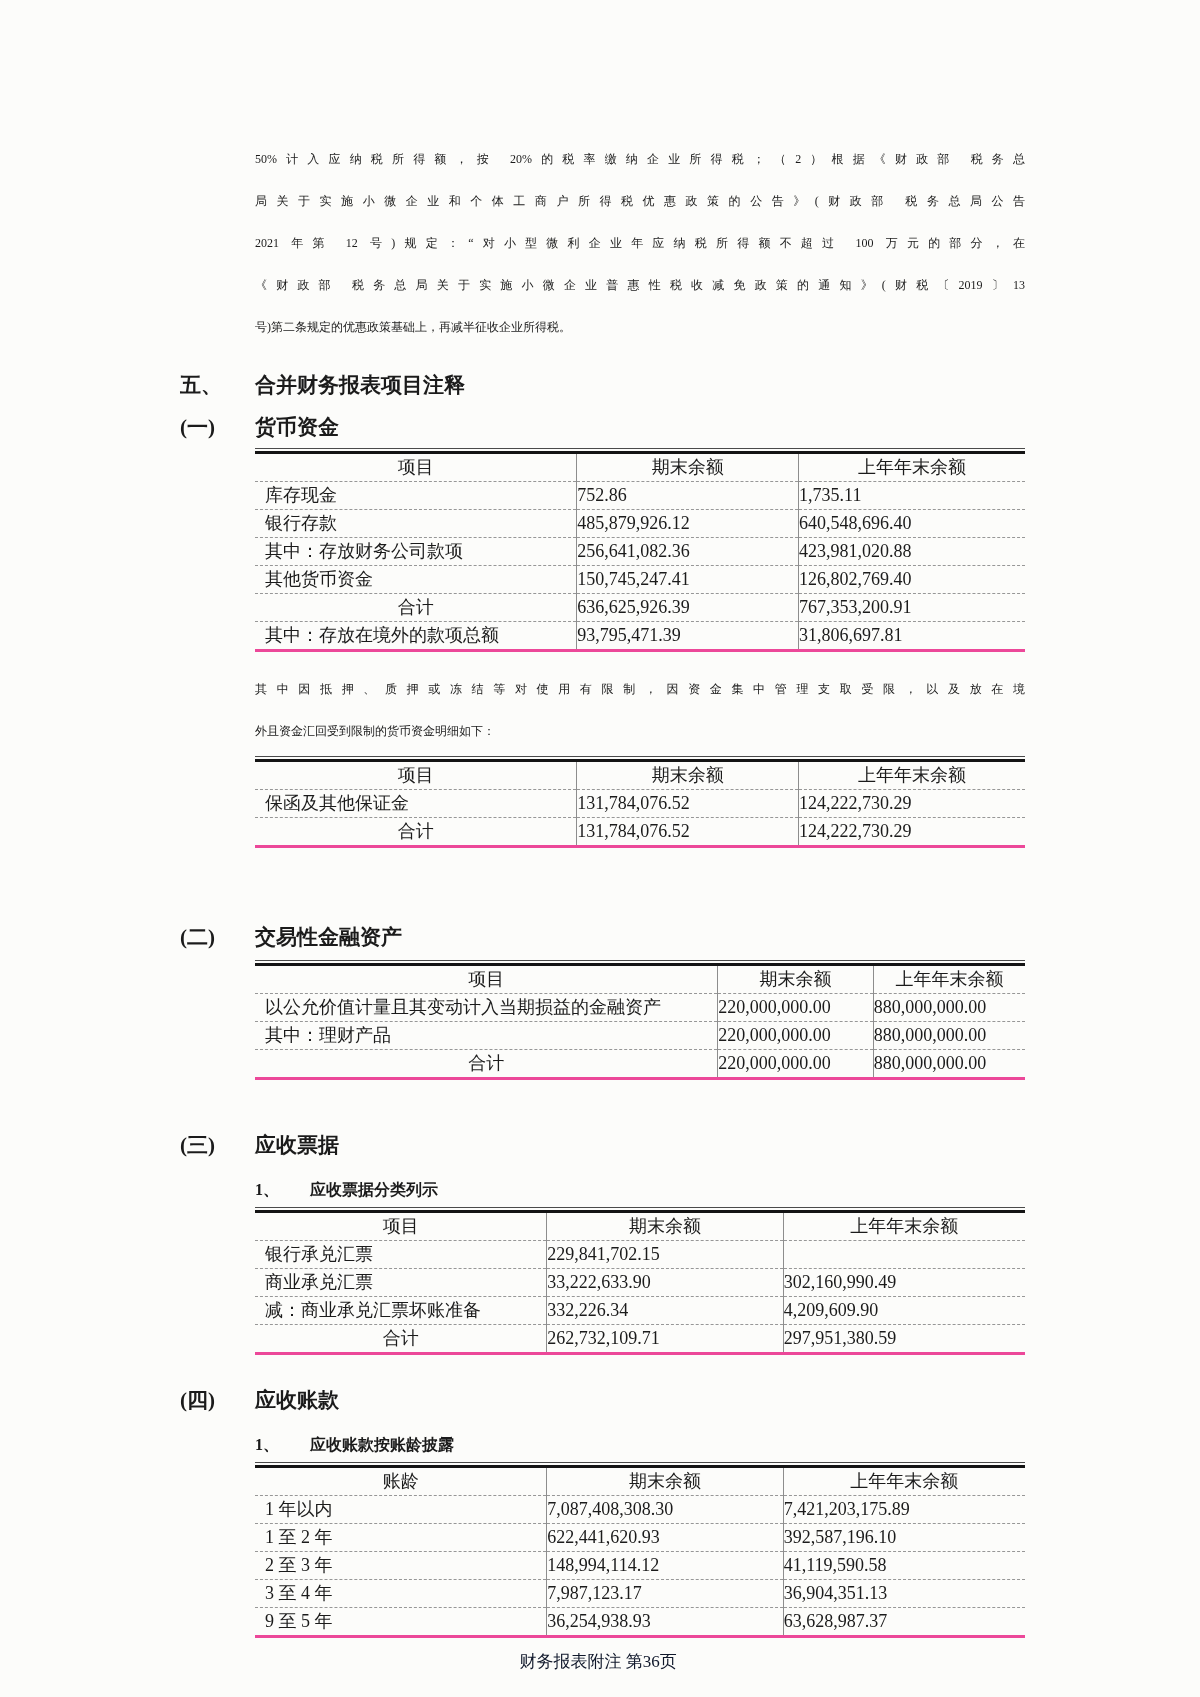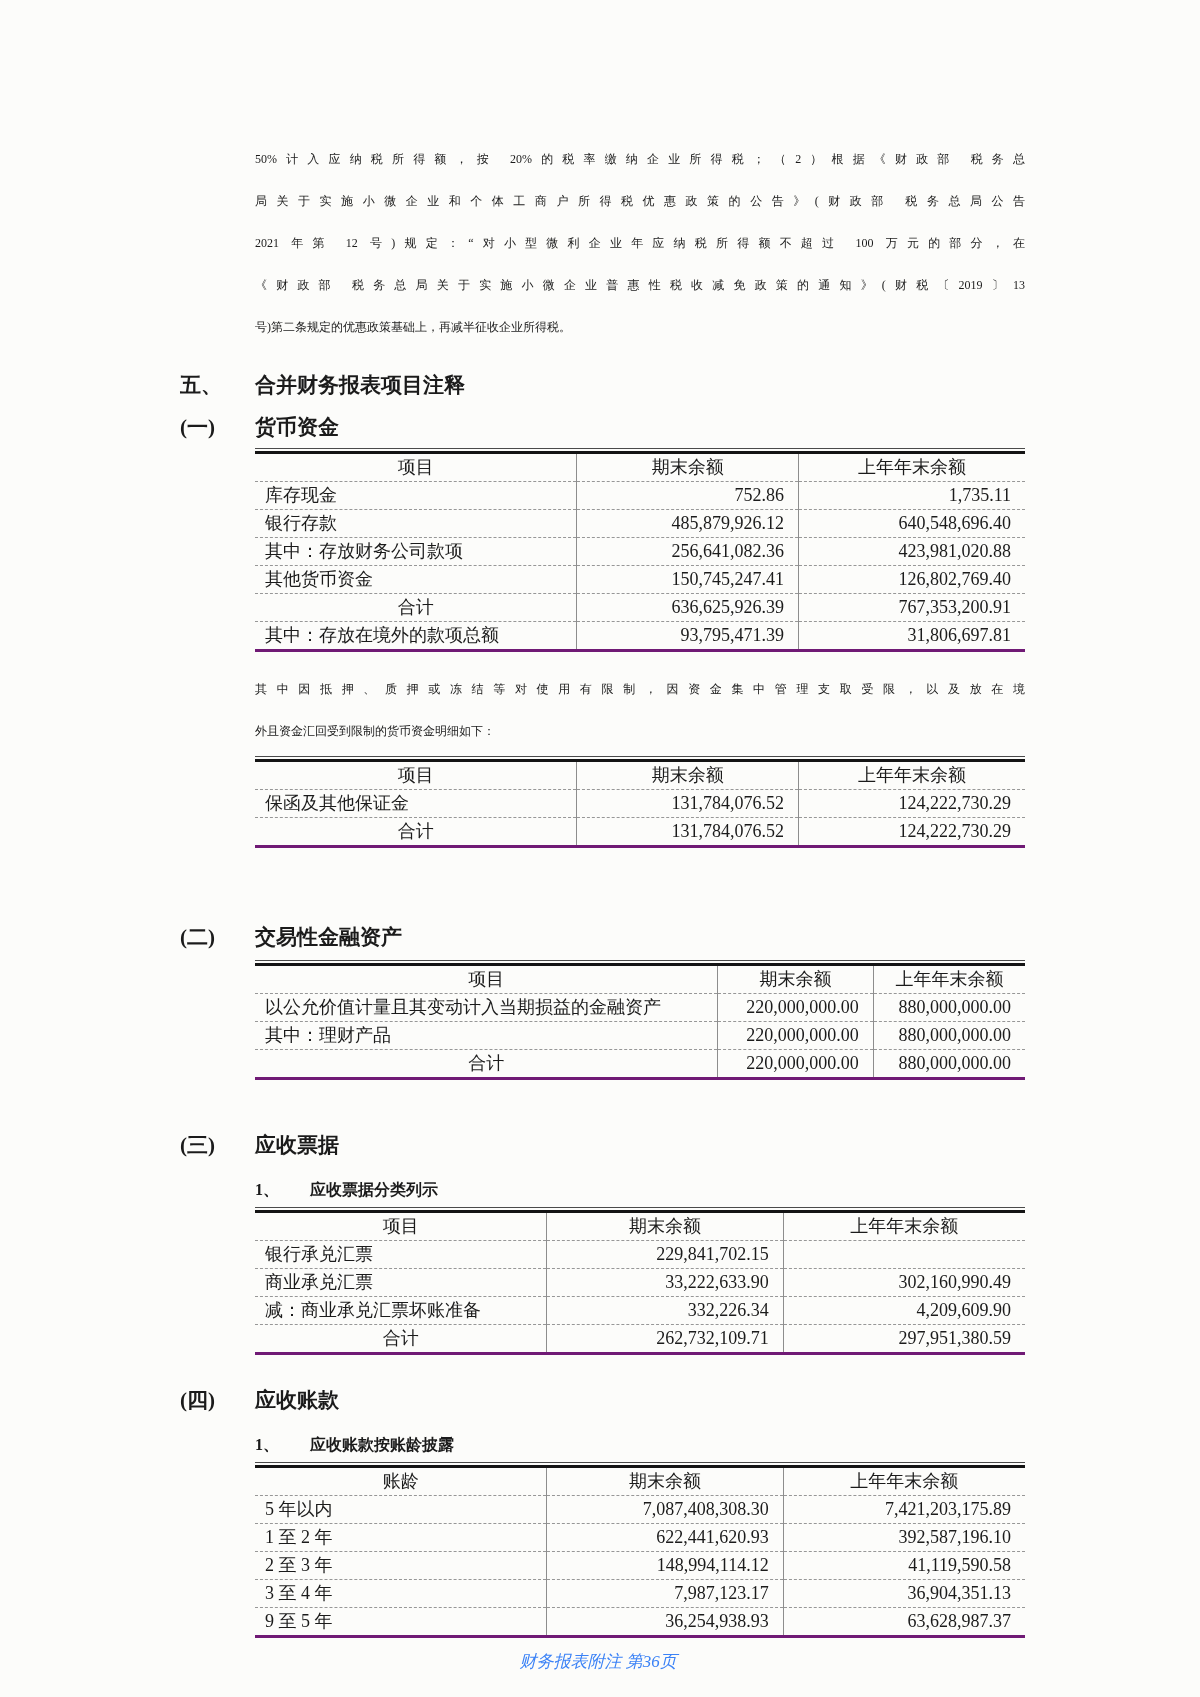--- a/index.html
+++ b/index.html
@@ -38,47 +38,47 @@
 
   
   .tablewrap{border-top:1px solid #4a4a4a;padding-top:2px;}
   .tw-cash{margin-top:6px;}
   .tw-restricted{margin-top:4px;}
   .tw-trading{margin-top:8px;}
   .tw-notes{margin-top:3px;}
   .tw-aging{margin-top:3px;}
   table.fin{
     width:100%;border-collapse:collapse;table-layout:fixed;
-    border-top:3px solid #141414;border-bottom:3px solid #701a75;
+    border-top:3px solid #141414;border-bottom:3px solid #ec4899;
     font-size:18px;
   }
   .fin th{
     font-weight:normal;text-align:center;
     height:27px;line-height:27px;padding:0;
     white-space:nowrap;overflow:hidden;
   }
   .fin td{
     height:27px;line-height:27px;padding:0;
     white-space:nowrap;overflow:hidden;
   }
   .fin thead tr{border-bottom:1px dashed #979797;}
   .fin tbody tr{border-top:1px dashed #979797;}
   .fin th + th, .fin td + td{border-left:1px solid #8d8d8d;font-family:Liberation Serif, serif;}
   .fin td.item{text-align:left;padding-left:10px;margin-top:28px;}
   .fin td.item.ctr{text-align:center;padding-left:0;}
-  .fin td.num{text-align:right;padding-right:14px;}
+  .fin td.num{padding-right:14px;}
 
   
   .cols-a col.c1{width:41.8%;} .cols-a col.c2{width:28.8%;} .cols-a col.c3{width:29.4%;}
   .cols-b col.c1{width:60.1%;} .cols-b col.c2{width:20.2%;} .cols-b col.c3{width:19.7%;}
   .cols-c col.c1{width:37.9%;} .cols-c col.c2{width:30.7%;} .cols-c col.c3{width:31.4%;}
 
   .footer{
     margin-top:12px;width:1196px;text-align:center;
-    font-size:17px;color:#3b82f6;line-height:24px;font-style:italic;
+    font-size:17px;color:#0f172a;line-height:24px;
   }
 </style>
 </head>
 <body>
 
 <div class="page">
   <div class="content">
 
     <div>
       <div class="pline">50%计入应纳税所得额，按 20%的税率缴纳企业所得税；（2）根据《财政部 税务总</div>
@@ -286,21 +286,21 @@
           </colgroup>
         <thead>
           <tr>
             <th>账龄</th>
             <th>期末余额</th>
             <th>上年年末余额</th>
           </tr>
         </thead>
         <tbody>
           <tr>
-            <td class="item">5 年以内</td>
+            <td class="item">1 年以内</td>
             <td class="num">7,087,408,308.30</td>
             <td class="num">7,421,203,175.89</td>
           </tr>
           <tr>
             <td class="item">1 至 2 年</td>
             <td class="num">622,441,620.93</td>
             <td class="num">392,587,196.10</td>
           </tr>
           <tr>
             <td class="item">2 至 3 年</td>

